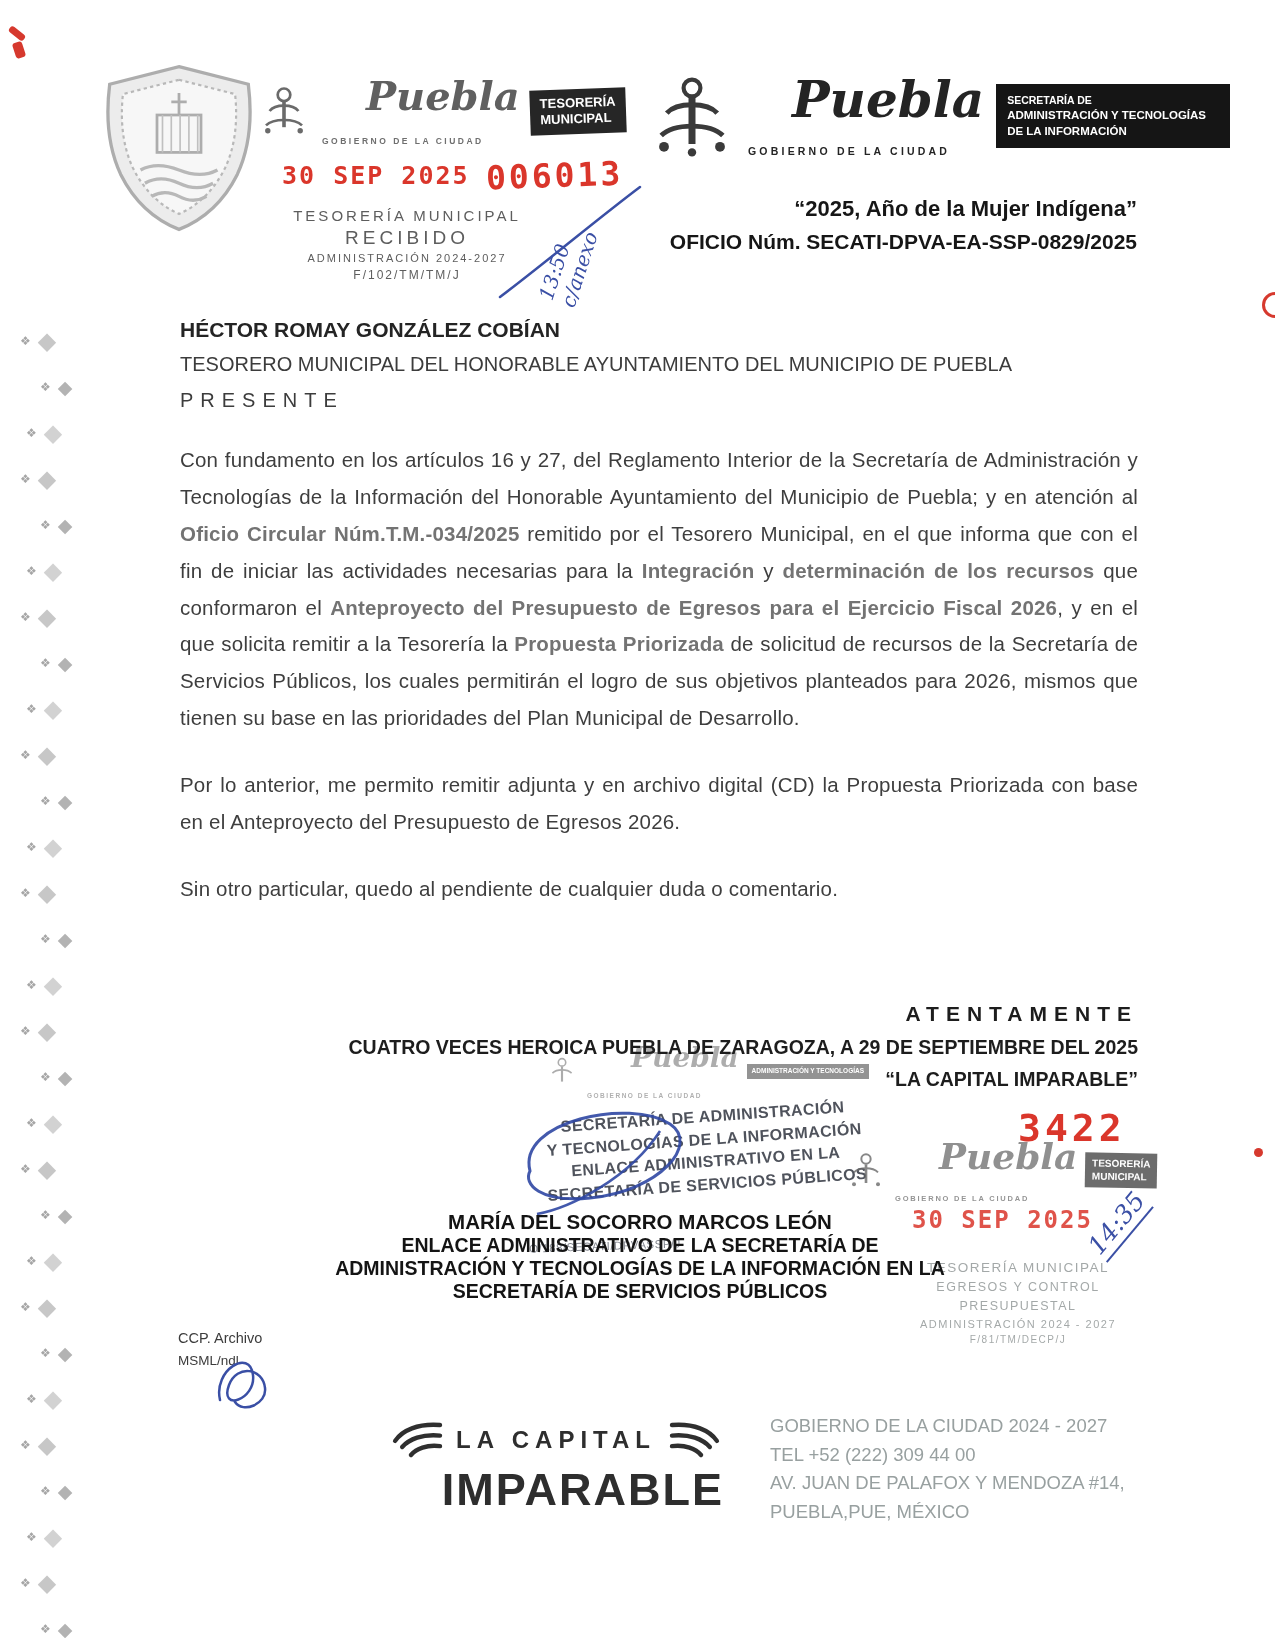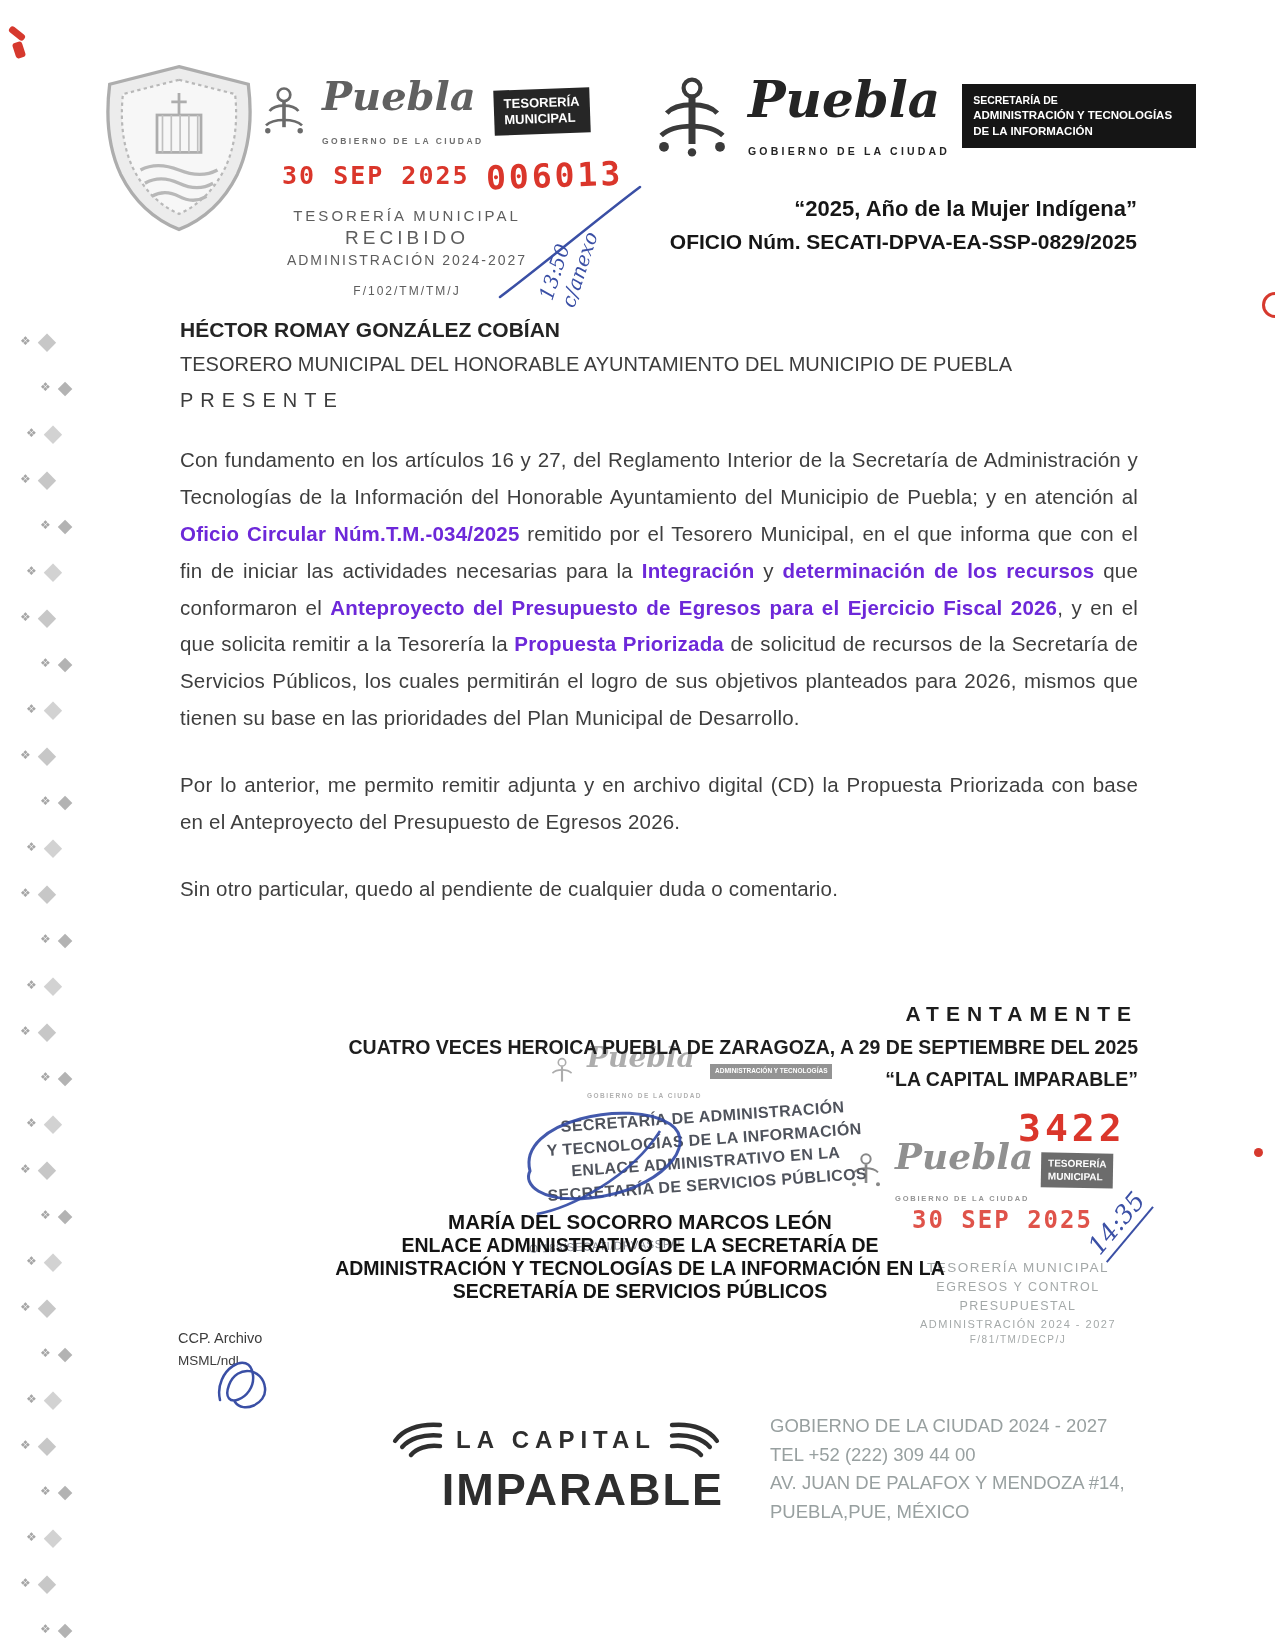--- a/index.html
+++ b/index.html
@@ -19,35 +19,35 @@
   
   .red-mark{position:absolute;background:#d6392e;}
   .rm1{left:8px;top:30px;width:18px;height:7px;transform:rotate(38deg);border-radius:3px;}
   .rm2{left:14px;top:42px;width:10px;height:16px;transform:rotate(-18deg);border-radius:3px;}
   .rm3{left:1262px;top:292px;width:20px;height:20px;background:none;border:3px solid #d6392e;border-radius:50%;}
   .rm4{left:1254px;top:1148px;width:9px;height:9px;border-radius:50%;}
   
   .shield{position:absolute;left:95px;top:60px;width:168px;height:176px;opacity:.95;}
   .stamp-top{position:absolute;left:256px;top:76px;display:flex;align-items:center;gap:10px;color:#6a6a6a;}
   .cluster{width:56px;height:54px;color:#6a6a6a;}
-  .wordmark{font-family:"DejaVu Serif",serif;font-style:italic;font-weight:bold;line-height:1;}
+  .wordmark{font-family:"DejaVu Serif",serif;font-style:italic;font-weight:bold;line-height:1;margin-left:44px;}
   .stamp-top .wordmark{font-size:40px;color:#606060;}
   .wm-sub{font-size:8.5px;letter-spacing:2.5px;font-weight:bold;margin-top:20px;}
   .stamp-top .wm-sub{color:#6f6f6f;}
   .ink-box{background:#262626;color:#ffffff;font-weight:bold;padding:6px 10px;line-height:1.25;transform:rotate(-2deg);}
   .stamp-top .ink-box{font-size:13px;}
   .red-date-row{position:absolute;left:282px;top:156px;display:flex;align-items:center;gap:16px;z-index:3;}
   .stencil{font-family:"DejaVu Sans Mono",monospace;font-weight:bold;color:#da362b;}
   .red-date{font-size:25px;letter-spacing:2px;}
   .red-folio{font-size:33px;letter-spacing:3px;transform:rotate(-2deg);}
   .received{position:absolute;left:248px;top:207px;width:318px;text-align:center;color:#5d5d5d;}
   .rc1{font-size:15px;letter-spacing:3px;}
   .rc2{font-size:19px;letter-spacing:4px;margin-top:3px;}
-  .rc3{font-size:14px;letter-spacing:2px;margin-top:3px;}
-  .rc4{font-size:12px;letter-spacing:2px;margin-top:16px;}
+  .rc3{font-size:11px;letter-spacing:2px;margin-top:3px;}
+  .rc4{font-size:12px;letter-spacing:2px;margin-top:4px;}
   .hand{color:#3a4fa5;font-family:"DejaVu Serif",serif;font-style:italic;}
   .hand-top{position:absolute;left:535px;top:296px;transform:rotate(-72deg);transform-origin:0 0;font-size:20px;line-height:1.15;z-index:4;}
   .swoosh-top{position:absolute;left:495px;top:182px;z-index:3;}
   
   .logo-right{position:absolute;left:648px;top:74px;display:flex;align-items:center;gap:12px;color:#2a2a2a;}
   .logo-right .cluster{width:88px;height:84px;color:#3a3a3a;}
   .logo-right .wordmark{font-size:50px;color:#242424;}
   .logo-right .wm-sub{font-size:10.5px;letter-spacing:3.2px;color:#242424;}
   .secati-box{background:#151515;color:#fff;width:212px;padding:9px 11px;line-height:1.4;transform:none;}
   .secati-box .b1{font-size:10.5px;font-weight:bold;display:block;}
@@ -55,21 +55,21 @@
   .slogan{position:absolute;right:138px;top:196px;font-size:22px;font-weight:bold;color:#161616;}
   .oficio{position:absolute;right:138px;top:230px;font-size:21px;font-weight:bold;color:#161616;}
   
   .recipient{position:absolute;left:180px;top:318px;}
   .rec-name{font-size:21px;font-weight:bold;color:#242424;}
   .rec-title{font-size:20px;margin-top:11px;color:#3c3c3c;}
   .rec-sal{font-size:20px;margin-top:13px;letter-spacing:7px;color:#3c3c3c;}
   
   .body-text{position:absolute;left:180px;top:442px;width:958px;}
   .para{font-size:20.5px;line-height:1.8;text-align:justify;margin:0 0 30px 0;color:#3e3e3e;letter-spacing:.2px;}
-  .para b{color:#6d28d9;}
+  .para b{color:#737373;}
   
   .closing{position:absolute;left:180px;top:1002px;width:958px;text-align:right;z-index:2;}
   .atent{font-size:21px;font-weight:bold;letter-spacing:7px;color:#1d1d1d;}
   .place-date{font-size:19.5px;font-weight:bold;margin-top:10px;color:#1d1d1d;}
   .cap-slogan{font-size:19.5px;font-weight:bold;margin-top:9px;color:#1d1d1d;}
   
   .stamp-mid{position:absolute;left:545px;top:1044px;display:flex;align-items:center;gap:8px;opacity:.55;z-index:1;color:#6f6f6f;}
   .stamp-mid .cluster{width:34px;height:32px;}
   .stamp-mid .wordmark{font-size:28px;color:#6b6b6b;}
   .stamp-mid .wm-sub{font-size:6.5px;letter-spacing:1.5px;}

